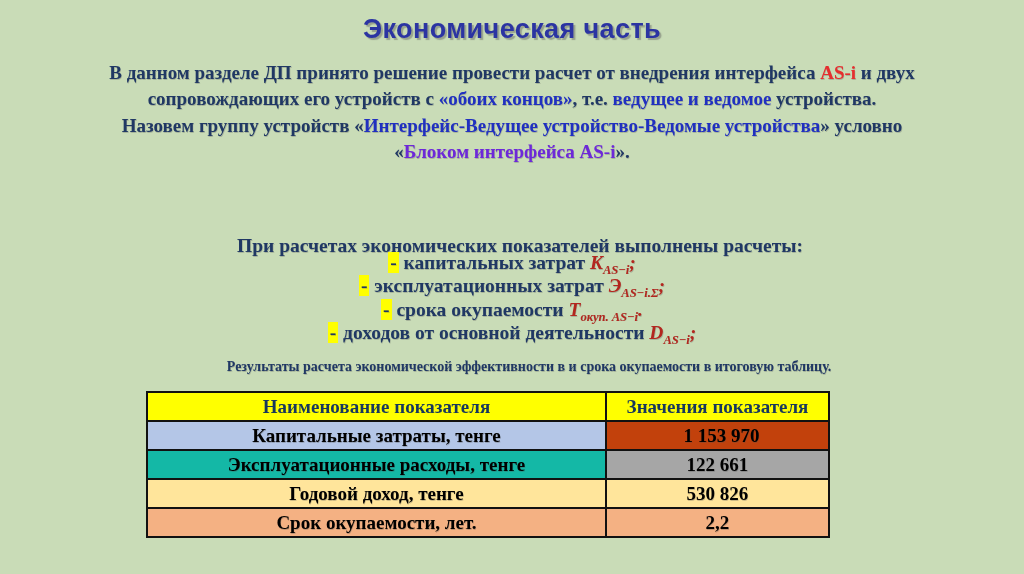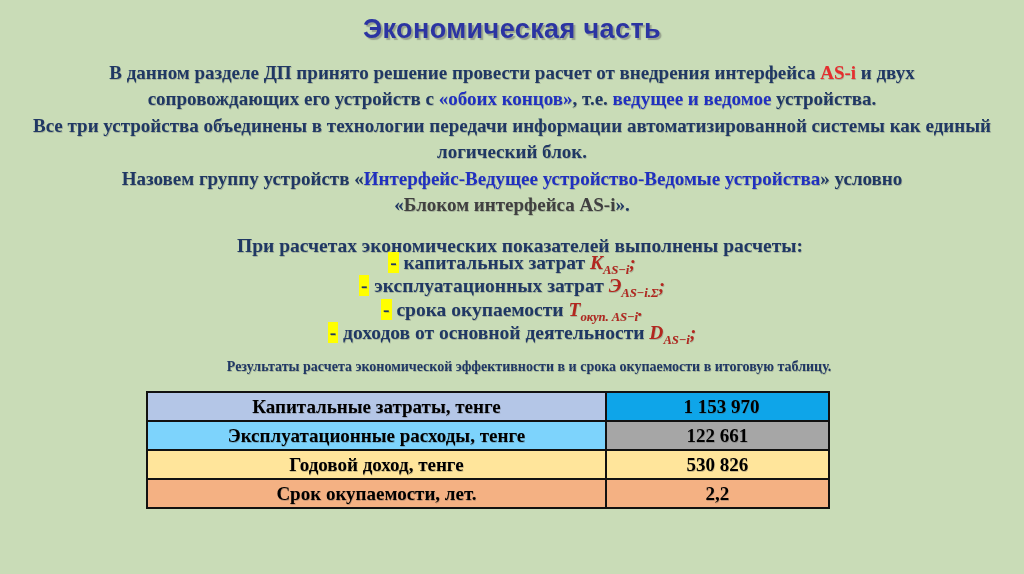--- a/index.html
+++ b/index.html
@@ -19,21 +19,21 @@
     position:absolute;top:60px;left:27px;width:970px;
     text-align:center;font-size:19px;line-height:26.4px;color:#203864;
     text-shadow:.6px .6px .5px rgba(90,90,90,.30);
   }
   .textblock p{margin:0 auto}
   .p1{width:910px}
   .p2{width:966px}
   .p3{width:850px}
   .c-b{color:#2030c0}
   .c-r{color:#e62e2e}
-  .c-dr{color:#404040}
+  .c-dr{color:#6d28d9}
   .intro{
     position:absolute;top:227px;left:0;width:100%;margin:8px;text-align:center;
     font-size:19.5px;color:#203864;text-shadow:.6px .6px .5px rgba(90,90,90,.30);
   }
   .list{
     position:absolute;top:251px;left:0;width:100%;text-align:center;
     font-size:19.5px;line-height:23.4px;color:#203864;
     text-shadow:.6px .6px .5px rgba(90,90,90,.30);
   }
   .hl{background:#ffff00;padding:0 2px}
@@ -56,47 +56,50 @@
 </style>
 </head>
 <body>
 
 <div class="slide">
 
   <h1 class="title">Экономическая часть</h1>
 
   <div class="textblock">
     <p class="p1"><span>В данном разделе ДП принято решение провести расчет от внедрения интерфейса </span><span class="c-r">AS-i</span><span> и двух сопровождающих его устройств с </span><span class="c-b">«обоих концов»</span><span>, т.е. </span><span class="c-b">ведущее и ведомое</span><span> устройства.</span></p>
-    <p class="p2"><span>Все три устройства объединены в технологии передачи информации автоматизированной системы как единый логический блок.</span></p>
     <p class="p3"><span>Назовем группу устройств «</span><span class="c-b">Интерфейс-Ведущее устройство-Ведомые устройства</span><span>» условно «</span><span class="c-dr">Блоком интерфейса AS-i</span><span>».</span></p>
   </div>
 
   <p class="intro">При расчетах экономических показателей выполнены расчеты:</p>
 
   <div class="list">
     <div><span class="hl">-</span> <span>капитальных затрат</span> <span class="mvar"><span>K</span><sub>AS−i</sub><span>;</span></span></div>
     <div><span class="hl">-</span> <span>эксплуатационных затрат</span> <span class="mvar"><span>Э</span><sub>AS−i.Σ</sub><span>;</span></span></div>
     <div><span class="hl">-</span> <span>срока окупаемости</span> <span class="mvar"><span>T</span><sub>окуп. AS−i</sub><span>.</span></span></div>
     <div><span class="hl">-</span> <span>доходов от основной деятельности</span> <span class="mvar"><span>D</span><sub>AS−i</sub><span>;</span></span></div>
   </div>
 
   <p class="closing">Результаты расчета экономической эффективности в и срока окупаемости в итоговую таблицу.</p>
 
   <table class="ptable">
     <colgroup>
         <col style="width:67.3%">
         <col style="width:32.7%">
       </colgroup>
     <tbody>
+        <tr>
+      <th>Наименование показателя</th>
+      <th>Значения показателя</th>
+    </tr>
     <tr>
       <td style="background: rgb(180, 198, 231);">Капитальные затраты, тенге</td>
-      <td style="background: #0ea5e9; padding-left: 12px;">1 153 970</td>
+      <td style="background: #c2410c; padding-left: 12px;">1 153 970</td>
     </tr>
     <tr>
-      <td style="background: #7dd3fc;">Эксплуатационные расходы, тенге</td>
+      <td style="background: #14b8a6;">Эксплуатационные расходы, тенге</td>
       <td style="background: rgb(166, 166, 166);">122 661</td>
     </tr>
     <tr>
       <td style="background: rgb(255, 229, 155);">Годовой доход, тенге</td>
       <td style="background: rgb(255, 229, 155);">530 826</td>
     </tr>
     <tr>
       <td style="background: rgb(244, 177, 131);">Срок окупаемости, лет.</td>
       <td style="background: rgb(244, 177, 131);">2,2</td>
     </tr>

